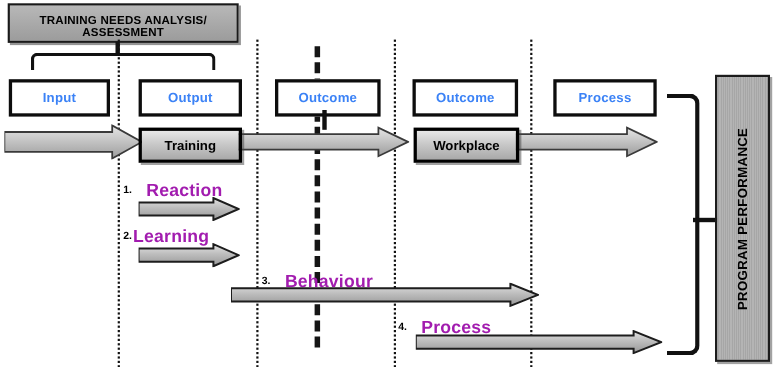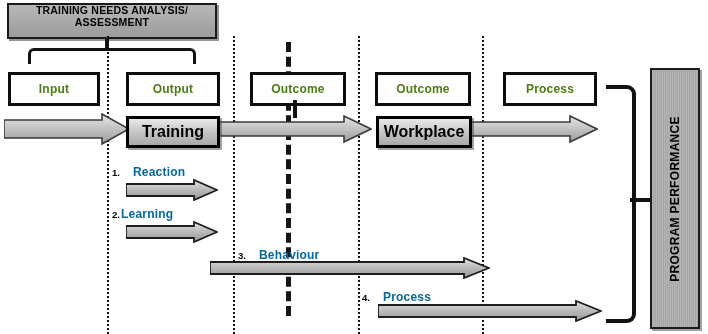--- a/index.html
+++ b/index.html
@@ -5,59 +5,59 @@
   html,body{margin:0;padding:0;background:#fff;}
   body{font-family:"Liberation Sans",sans-serif;}
   #stage{position:relative;width:708px;height:334px;background:#ffffff;overflow:hidden;}
 
   
   .header-box{
     position:absolute;left:7px;top:3px;width:206px;height:32px;
     background:linear-gradient(180deg,#b8b8b8 0%,#a8a8a8 55%,#9c9c9c 100%);
     border:2px solid #1a1a1a;
     box-shadow:2px 2px 0 rgba(60,60,60,.55);
-    display:flex;align-items:flex-start;justify-content:center;
+    display:flex;align-items:flex-end;justify-content:center;
     text-align:center;line-height:1.12;
     font-size:10.5px;font-weight:bold;color:#000;letter-spacing:.2px;
   }
 
   
   .vline{position:absolute;top:36px;bottom:0;width:0;}
   .vline.thin{border-left:2px dotted #111;}
   .vline.thick{border-left:5px dashed #151515;top:42px;bottom:18px;}
 
   
   .top-bracket{position:absolute;left:28px;top:48px;width:162px;height:13px;
     border:3px solid #111;border-bottom:none;border-radius:6px 6px 0 0;}
   .top-bracket-stem{position:absolute;left:105px;top:38px;width:4px;height:12px;background:#111;}
 
   
   .label-box{
     position:absolute;height:28px;background:#fff;border:3px solid #0d0d0d;
     display:flex;align-items:center;justify-content:center;
-    font-size:12px;font-weight:bold;color:#4d7c0f;letter-spacing:.2px;
+    font-size:12px;font-weight:bold;color:#3b82f6;letter-spacing:.2px;
   }
 
   
   .solid-box{
     position:absolute;height:26px;
     background:linear-gradient(180deg,#e8e8e8 0%,#c9c9c9 45%,#a9a9a9 100%);
     border:3px solid #000;
     box-shadow:2px 2px 0 rgba(70,70,70,.5);
     display:flex;align-items:center;justify-content:center;
-    font-size:16px;font-weight:bold;color:#000;z-index:6;
+    font-size:12px;font-weight:bold;color:#000;z-index:6;
   }
 
   
   .arrow{position:absolute;}
   .arrow svg{display:block;}
 
   
   .lvl-num{position:absolute;font-size:9.5px;font-weight:bold;color:#000;}
-  .lvl-txt{position:absolute;font-size:12px;font-weight:bold;color:#0369a1;letter-spacing:.2px;}
+  .lvl-txt{position:absolute;font-size:16px;font-weight:bold;color:#a21caf;letter-spacing:.2px;}
 
   
   .right-bracket{position:absolute;left:606px;top:85px;width:26px;height:230px;
     border:4px solid #111;border-left:none;border-radius:0 9px 9px 0;}
   .right-bracket-stem{position:absolute;left:630px;top:198px;width:22px;height:4px;background:#111;}
 
   
   .perf-box{
     position:absolute;left:650px;top:68px;width:46px;height:257px;
     background:repeating-linear-gradient(90deg,#b4b4b4 0px,#b4b4b4 1px,#a6a6a6 1px,#a6a6a6 2px);

